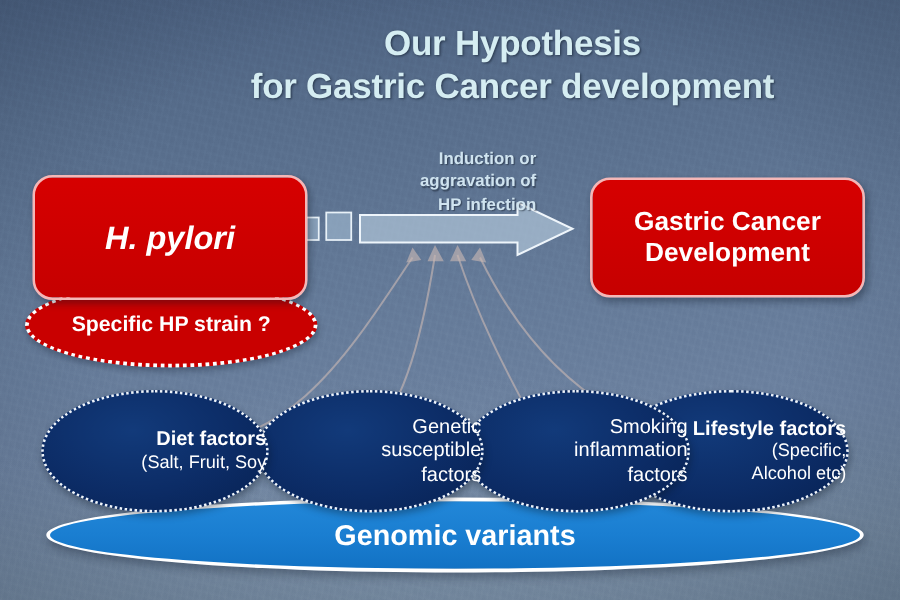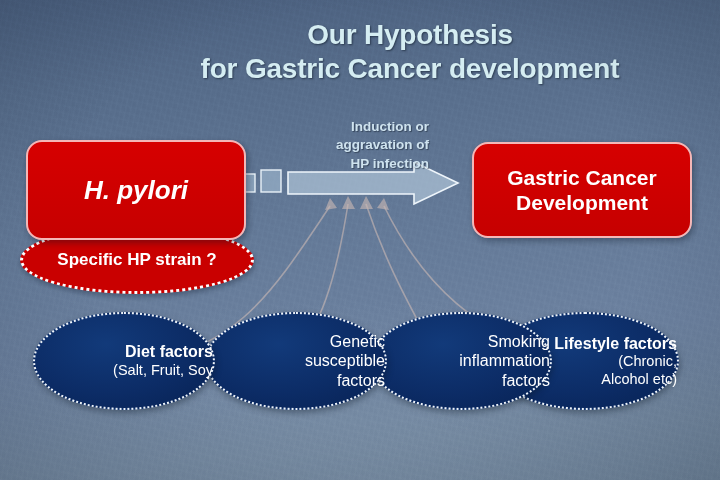--- a/index.html
+++ b/index.html
@@ -246,19 +246,20 @@
   </div>
 
   <div class="factor plain" id="factor-2">
     <span class="l1">Smoking</span>
     <span class="l2">inflammation</span>
     <span class="l3">factors</span>
   </div>
 
   <div class="factor" id="factor-3">
     <span class="l1">Lifestyle factors</span>
-    <span class="l2">(Chronic,</span>
+    <span class="l2">(Specific,</span>
     <span class="l3">Alcohol etc)</span>
   </div>
 
+  <div id="genomic-ellipse">Genomic variants</div>
 
   <div class="vignette"></div>
 </div>
 
 </body></html>

